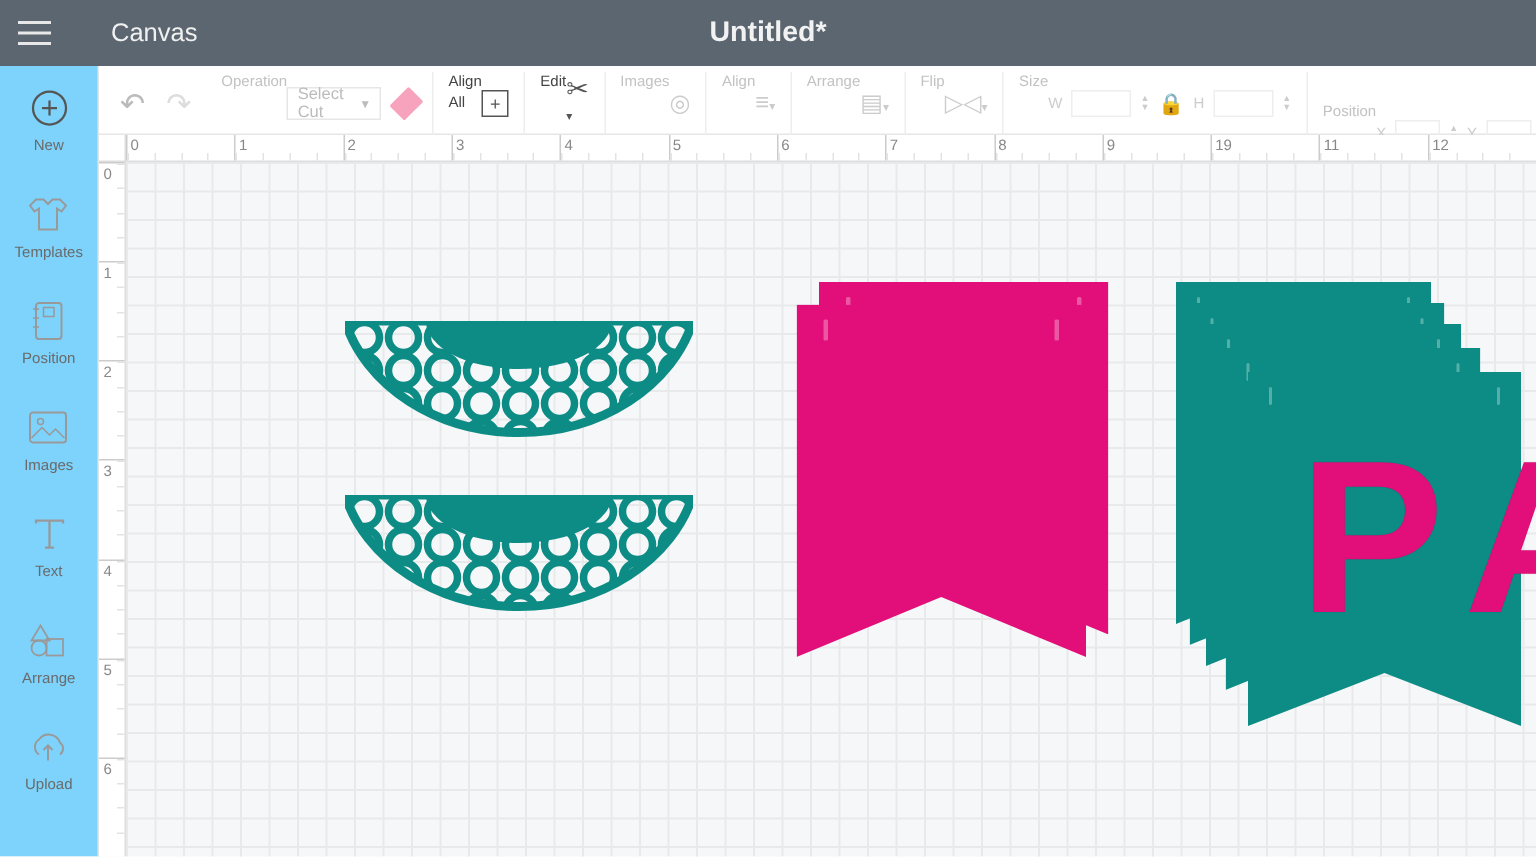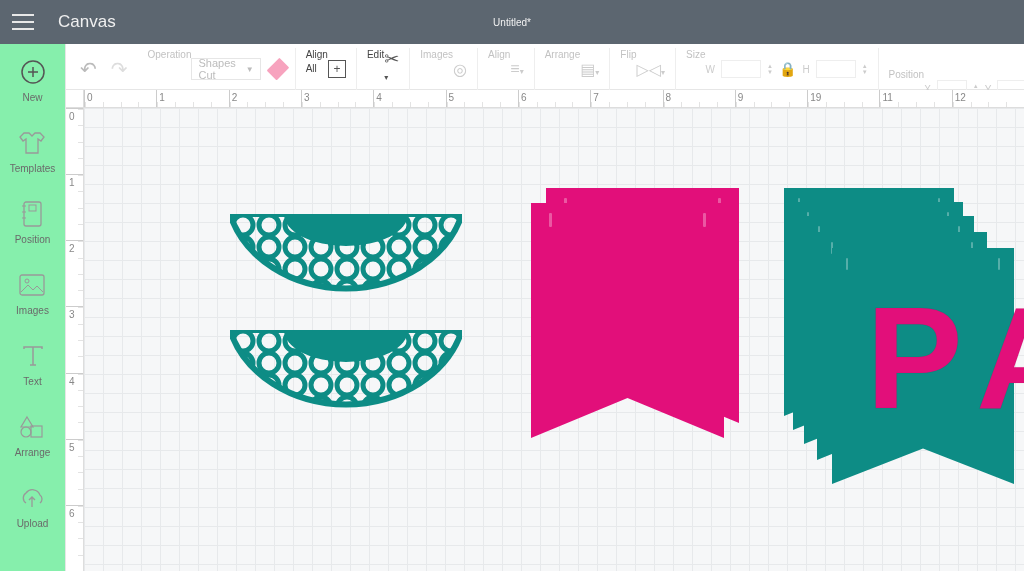--- a/index.html
+++ b/index.html
@@ -1,26 +1,26 @@
 <!DOCTYPE html>
 <html><head>
 <meta charset="utf-8">
 <style>
 * { box-sizing: border-box; margin: 0; padding: 0; font-family: -apple-system, "Helvetica Neue", Arial, sans-serif; }
 body { width: 1024px; height: 571px; overflow: hidden; background: #fff; position: relative; }
 
 
-.appbar { height: 44px; background: #5c6670; color: #fff; display: flex; align-items: center; padding-left: 12px; }
+.appbar { height: 44px; background: #5c6670; color: #fff; display: flex; align-items: center; padding-left: 12px; gap: 16px; }
 .hamburger { width: 28px; height: 28px; display: flex; flex-direction: column; justify-content: center; gap: 5px; margin-right: 18px; cursor: pointer; }
 .hamburger span { display: block; height: 2px; background: #e8e8e8; width: 22px; }
 .app-title { font-size: 17px; font-weight: 300; color: #f0f0f0; }
-.doc-title { position: absolute; left: 50%; transform: translateX(-50%); font-size: 10px; font-weight: 400; color: #f2f2f2; }
-
-
-.sidebar { position: absolute; top: 44px; left: 0; width: 66px; height: calc(571px - 44px); background: #86efac; border-right: 1px solid #e6e6e6; display: flex; flex-direction: column; align-items: center; padding-top: 14px; gap: 26px; }
+.doc-title { position: absolute; left: 50%; transform: translateX(-50%); font-size: 19px; font-weight: 700; color: #f2f2f2; }
+
+
+.sidebar { position: absolute; top: 44px; left: 0; width: 66px; height: calc(571px - 44px); background: #7dd3fc; border-right: 1px solid #e6e6e6; display: flex; flex-direction: column; align-items: center; padding-top: 14px; gap: 26px; }
 .side-item { display: flex; flex-direction: column; align-items: center; gap: 6px; cursor: pointer; }
 .side-item .ico { width: 28px; height: 28px; color: #888; display: flex; align-items: center; justify-content: center; }
 .side-item .lbl { font-size: 10px; color: #6a6a6a; }
 .side-item.new .ico { color: #555; }
 
 
 .toolbar { position: absolute; top: 44px; left: 66px; right: 0; height: 46px; background: #fff; border-bottom: 1px solid #e6e6e6; display: flex; align-items: flex-start; padding-top: 4px; font-size: 11px; color: #c2c2c2; }
 .tool-group { display: flex; flex-direction: row; height: 42px; border-right: 1px solid #eee; padding: 0 10px; }
 .tool-group:last-child { border-right: none; margin-top: 20px; }
 .tool-hd { font-size: 10px; height: 14px; line-height: 14px; }
@@ -177,21 +177,21 @@
   <div class="tool-group" style="border:none;padding-left:14px;">
     <div class="tool-body undo-redo">
       <span style="font-size:20px;color:#bbb">↶</span>
       <span style="font-size:20px;color:#ddd">↷</span>
     </div>
   </div>
   <div class="tool-group">
     <div class="tool-hd">Operation</div>
     <div class="tool-body">
       <div class="op-select">
-        <span>Shapes Cut</span>
+        <span>Select Cut</span>
           <span class="tri">▼</span>
       </div>
       <div class="pencil"></div>
     </div>
   </div>
   <div class="tool-group">
     <div class="tool-hd black">Align All</div>
     <div class="tool-body">
       <div class="square-plus">+</div>
     </div>

